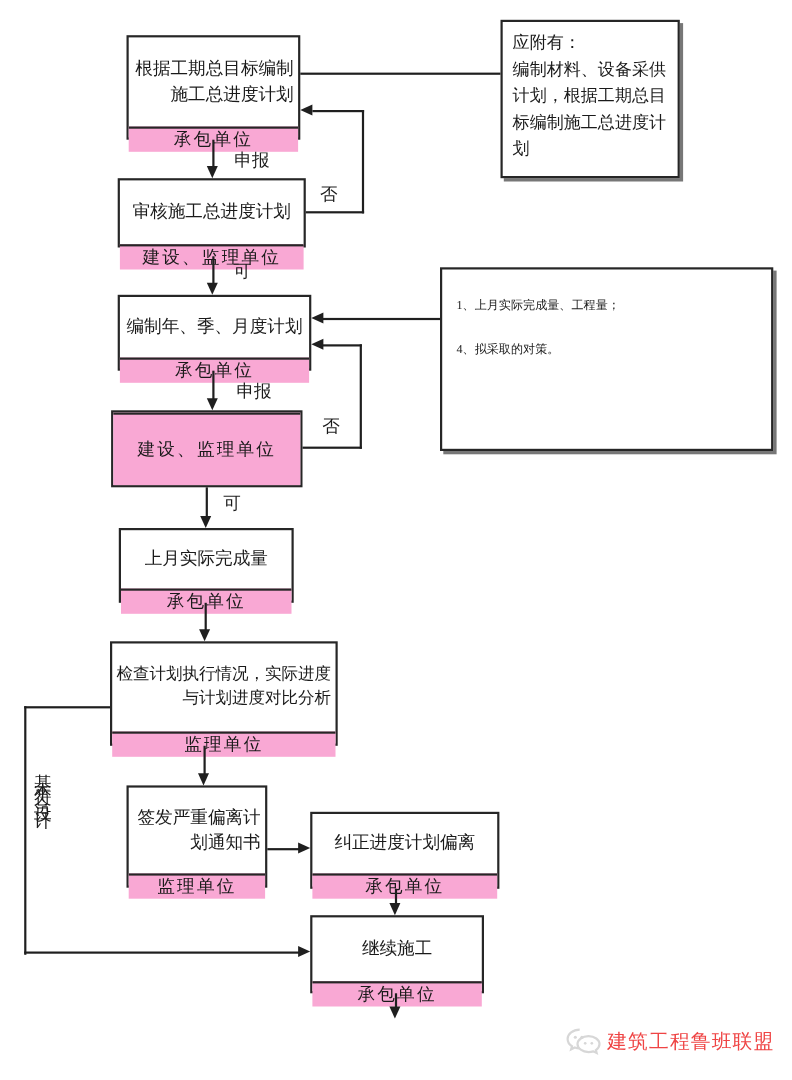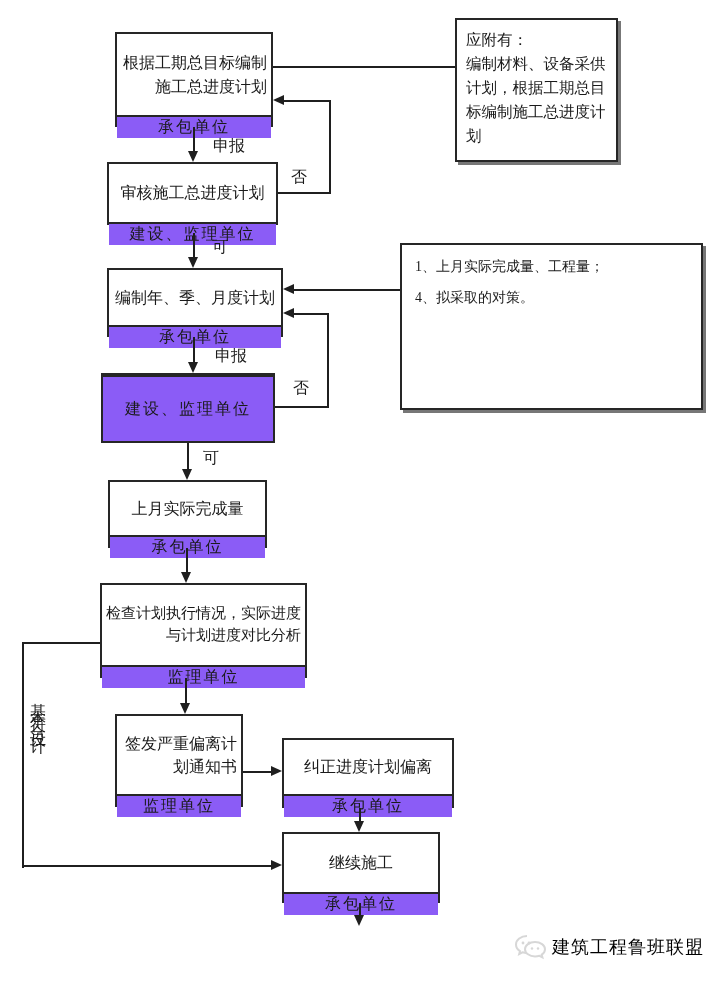--- a/index.html
+++ b/index.html
@@ -5,50 +5,50 @@
   html,body{margin:0;padding:0;background:#ffffff;}
   body{width:720px;height:982px;position:relative;overflow:hidden;
        font-family:"Liberation Serif","DejaVu Serif",serif;color:#1a1a1a;}
   #canvas{position:absolute;left:0;top:0;width:720px;height:982px;background:#ffffff;}
 
   
   .pbox{position:absolute;border:2px solid #262626;background:#ffffff;box-sizing:border-box;
         display:flex;flex-direction:column;}
   .ptitle{flex:0 0 auto;display:flex;align-items:center;justify-content:center;
           text-align:right;padding:12px 4px;font-size:16px;line-height:1.45;}
-  .pagency{flex:1 1 auto;border-top:2px solid #262626;background:#8b5cf6;
+  .pagency{flex:1 1 auto;border-top:2px solid #262626;background:#f9a8d4;
            display:flex;align-items:center;justify-content:center;
            font-size:16px;letter-spacing:2px;}
   .single{justify-content:center;}
 
   
   .note{position:absolute;border:2px solid #262626;background:#ffffff;box-sizing:border-box;
         box-shadow:3px 3px 0 #777777;}
   .note-text{padding:8px 9px;font-size:15.5px;line-height:1.55;white-space:pre-line;}
   .note-title{text-align:center;font-size:15.5px;padding-top:11px;}
-  .note-item{font-size:14px;padding-left:13px;margin-top:13px;}
+  .note-item{font-size:11px;padding-left:13px;margin-top:25px;}
 
   
   .hl,.vl{position:absolute;background:#1f1f1f;}
   .hl{height:2px;}
   .vl{width:2px;}
   .ah{position:absolute;width:0;height:0;}
   .ah-down{border-left:5.5px solid transparent;border-right:5.5px solid transparent;
            border-top:11px solid #1f1f1f;}
   .ah-left{border-top:5.5px solid transparent;border-bottom:5.5px solid transparent;
            border-right:11px solid #1f1f1f;}
   .ah-right{border-top:5.5px solid transparent;border-bottom:5.5px solid transparent;
             border-left:11px solid #1f1f1f;}
 
   .lbl{position:absolute;font-size:16px;}
   .vtext{position:absolute;writing-mode:vertical-lr;text-orientation:upright;
          font-size:16px;letter-spacing:7px;}
 
   .watermark{position:absolute;left:514px;top:934px;display:flex;align-items:center;
-             color:#000000;font-size:18px;letter-spacing:1px;
+             color:#ef4444;font-size:18px;letter-spacing:1px;
              font-family:"Liberation Sans","DejaVu Sans",sans-serif;}
   .watermark svg{margin-right:4px;}
 </style>
 </head>
 <body>
 
 <div id="canvas">
 
   <div class="pbox" style="left:115px;top:32px;width:158px;height:95px">
     <div class="ptitle" style="height:57px">根据工期总目标编制施工总进度计划</div>

